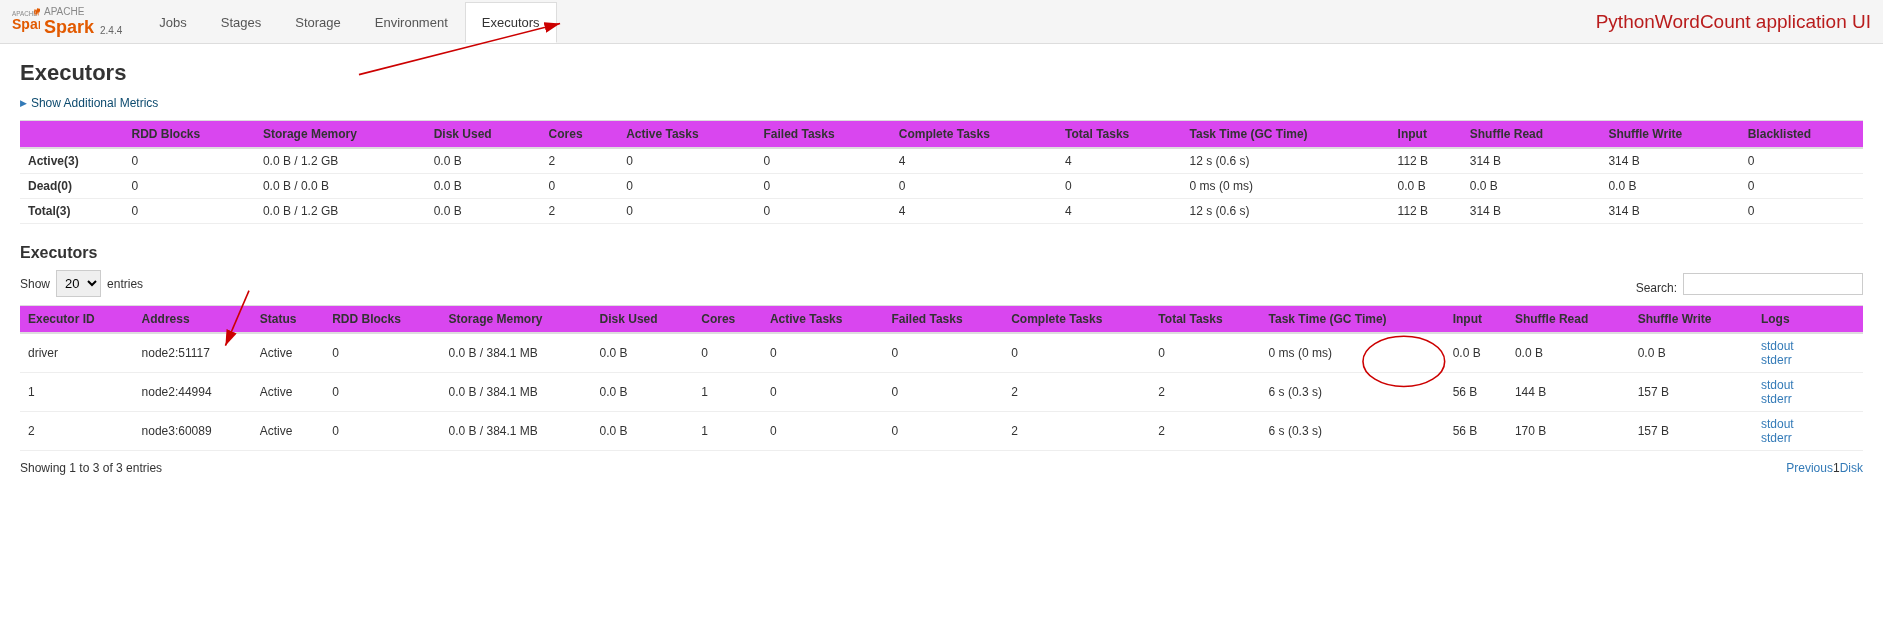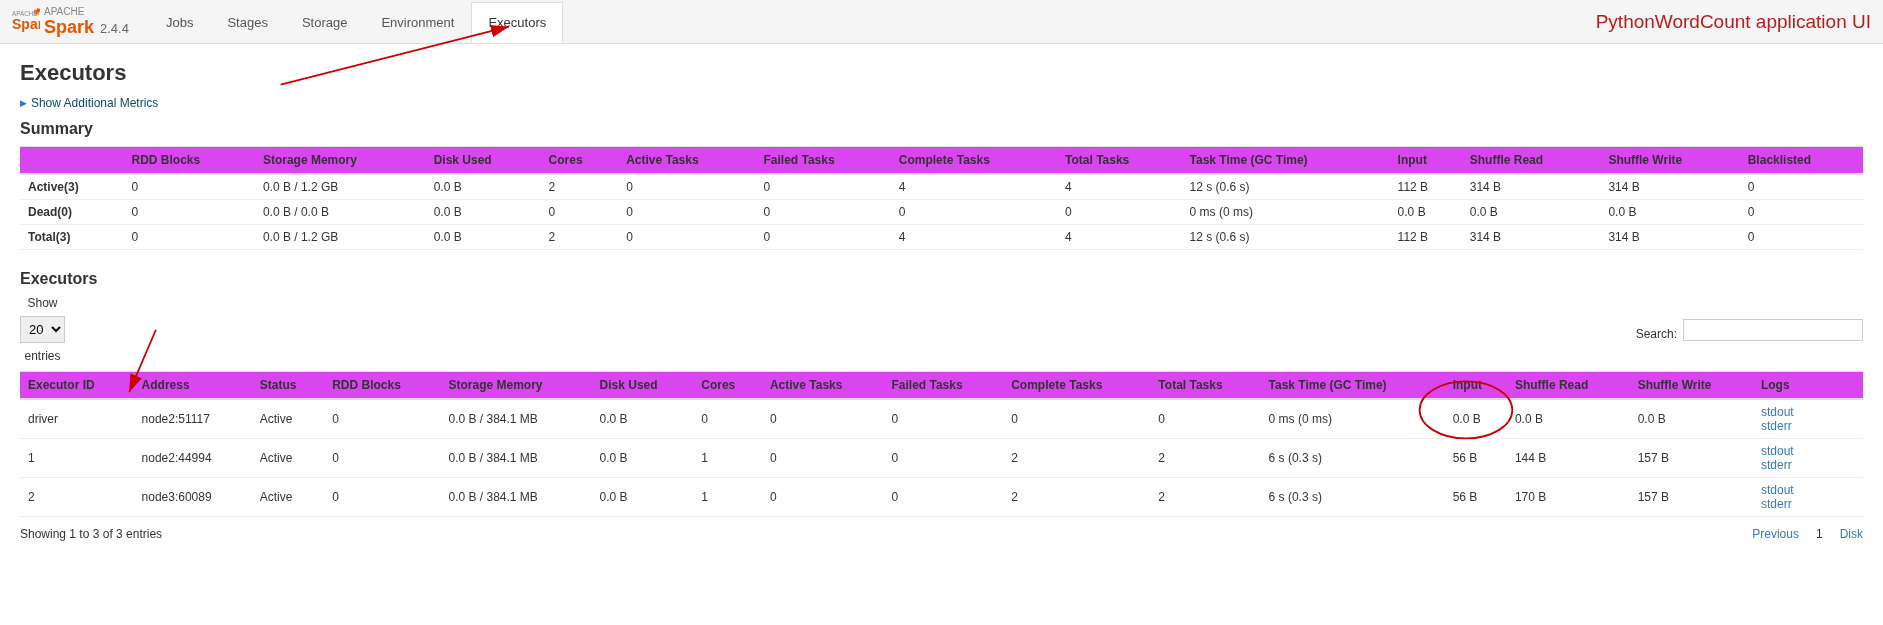--- a/index.html
+++ b/index.html
@@ -110,21 +110,20 @@
       display: flex;
       align-items: center;
       justify-content: space-between;
       margin-bottom: 8px;
     }
     .show-entries {
       display: flex;
       align-items: center;
       gap: 6px;
       font-size: 12px;
-      flex-direction: column;
     }
     .show-entries select {
       padding: 4px 4px;
       border: 1px solid #ccc;
       font-size: 13px;
     }
     .search-box {
       display: flex;
       align-items: flex-end;
       gap: 6px;
@@ -148,21 +147,21 @@
     .table-footer {
       display: flex;
       align-items: center;
       justify-content: space-between;
       margin-top: 10px;
       font-size: 12px;
     }
     .pagination {
       display: flex;
       align-items: flex-start;
-      gap: 17px;
+      gap: 0;
     }
     .pagination a {
       color: #337ab7;
       text-decoration: none;
       cursor: pointer;
     }
     .pagination .current-page {
       font-size: 12px;
     }
 
@@ -195,21 +194,21 @@
           <text x="0" y="12" font-size="9" fill="#888" font-family="Arial">APACHE</text>
           <text x="0" y="30" font-size="20" fill="#e25a00" font-weight="bold" font-family="Arial">Spark</text>
 
           <path d="M32 2 C28 8 34 12 30 18 C28 22 24 20 26 14 C22 18 20 24 24 30 C18 26 16 18 20 12 C16 18 18 26 14 28 C10 24 12 16 16 10 C12 14 8 20 12 28 C8 24 6 16 10 8 C14 14 20 8 18 2 C22 10 28 6 32 2Z" fill="#e25a00" transform="translate(28,-2) scale(0.45)"></path>
         </g>
       </svg>
       <div>
         <span style="font-size:10px;color:#888;display:block;">APACHE</span>
         <span style="font-size:18px;font-weight:bold;color:#e25a00;">Spark</span>
       </div>
-      <span style="font-size:13px;color:#666;margin-left:6px;align-self:flex-end;padding-bottom:2px;">2.4.4</span>
+      <span style="font-size:10px;color:#666;margin-left:6px;align-self:flex-end;padding-bottom:2px;">2.4.4</span>
     </div>
 
     <div class="nav-links">
       <a class="nav-link">Jobs</a>
       <a class="nav-link">Stages</a>
       <a class="nav-link">Storage</a>
       <a class="nav-link">Environment</a>
       <a class="nav-link active">Executors</a>
     </div>
 
@@ -217,21 +216,20 @@
   </nav>
 
   <div class="content">
 
     <h1 class="page-title">Executors</h1>
 
     <a class="show-metrics-link">Show Additional Metrics</a>
 
     
     <div>
-      <div class="section-title">Summary</div>
       <table class="summary-table">
         <thead>
           <tr>
             <th></th>
             <th>RDD Blocks</th>
             <th>Storage Memory</th>
             <th>Disk Used</th>
             <th>Cores</th>
             <th>Active Tasks</th>
             <th>Failed Tasks</th>

